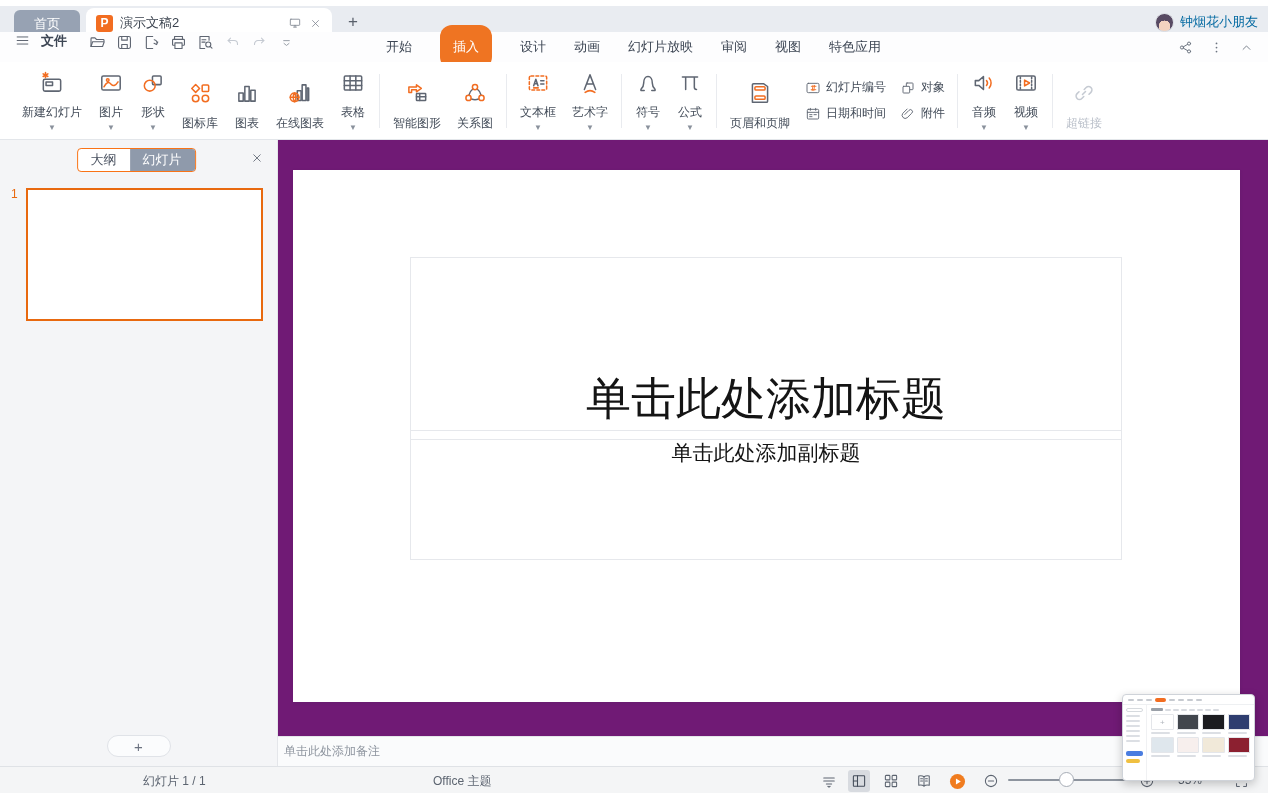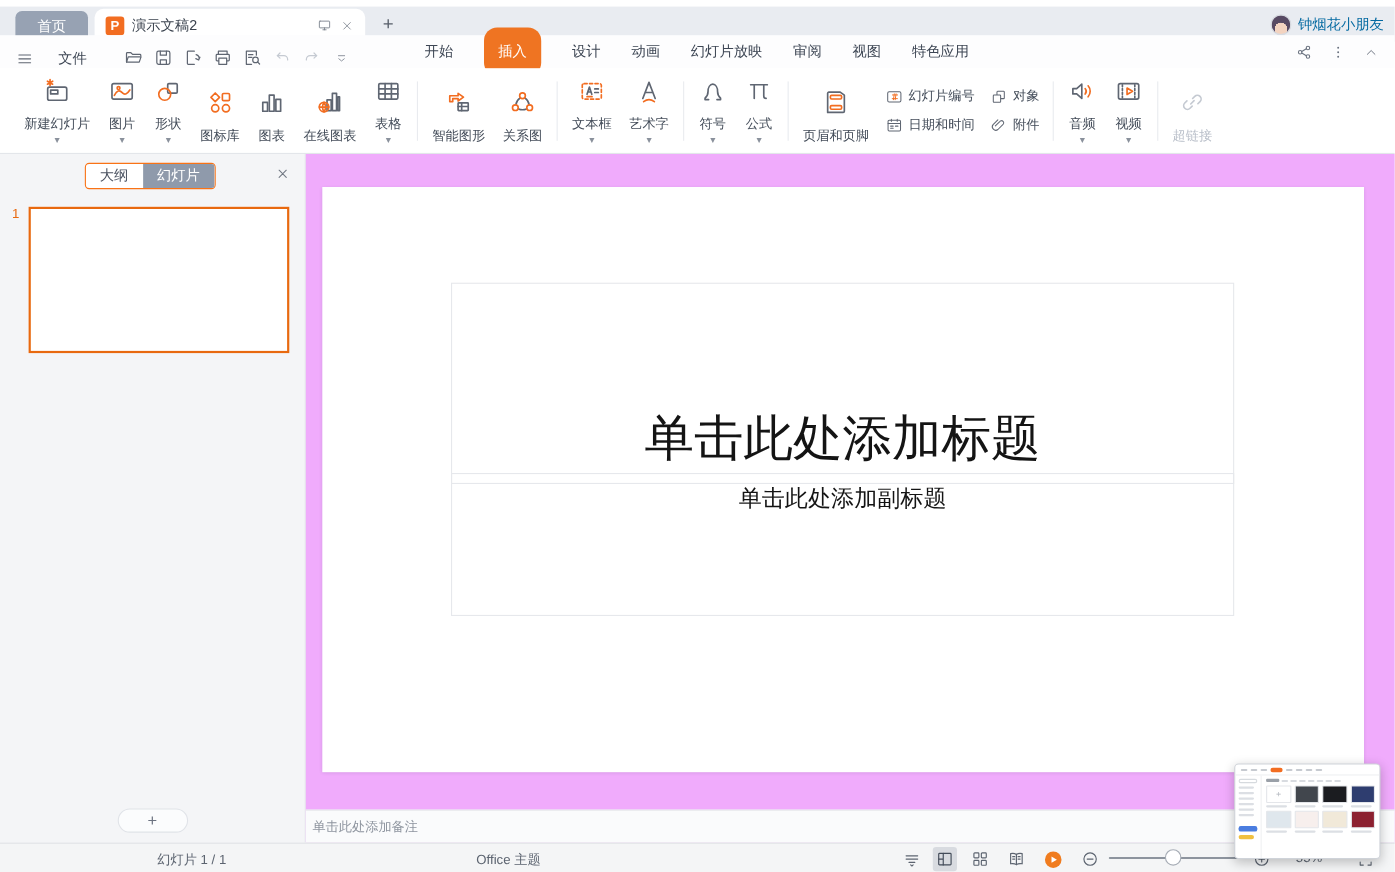--- a/index.html
+++ b/index.html
@@ -22,21 +22,21 @@
   .doc-title { flex:1; white-space:nowrap; overflow:hidden; }
   .tab-ic { flex:none; cursor:pointer; }
   .new-tab { position:absolute; left:342px; top:4px; width:22px; height:24px; color:#59606b; font-size:17px;
     display:flex; align-items:center; justify-content:center; }
   .user-chip { position:absolute; right:10px; top:0; height:32px; display:flex; align-items:center; gap:6px; font-size:13px; color:#0369a1; }
   .avatar { width:19px; height:19px; border-radius:50%;
     background:radial-gradient(circle at 50% 72%, #f3d3c0 0 38%, #584a63 39% 100%); border:1px solid #d8dbe1; }
 
   
   .menubar { position:absolute; top:32px; left:0; width:100%; height:30px; background:#fdfdfe; }
-  .mb-left { position:absolute; left:14px; top:0; height:30px; display:flex; align-items:flex-end; gap:22px; }
+  .mb-left { position:absolute; left:14px; top:0; height:30px; display:flex; align-items:flex-start; gap:10px;font-weight:bold; }
   .file-label { font-size:13px; color:#3d4654; margin-right:10px; }
   .qa { display:flex; align-items:center; gap:7px; }
   .qa span { width:20px; height:20px; display:flex; align-items:center; justify-content:center; }
   .menu-tabs { position:absolute; left:386px; top:0; height:30px; display:flex; align-items:center; gap:28px; font-size:13px; color:#3d4654; }
   .menu-tab { cursor:pointer; white-space:nowrap; }
   .menu-tab.active { background:#ef7422; color:#fff; border-radius:12px; padding:13px 13px; }
   .mb-right { position:absolute; right:14px; top:0; height:30px; display:flex; align-items:center; gap:15px; }
 
   
   .ribbon { position:absolute; top:62px; left:0; width:100%; height:78px; background:#fff;
@@ -58,21 +58,21 @@
   .pane-tab { padding:0 13px; display:flex; align-items:center; color:#4a5260; cursor:pointer; }
   .pane-tab.active { background:#8f9aab; color:#fff; }
   .pane-close { position:absolute; right:12px; top:10px; width:16px; height:16px; display:flex; align-items:center; justify-content:center; }
   .thumb-num { position:absolute; left:11px; top:47px; font-size:12px; color:#e8690f; }
   .thumb { position:absolute; left:26px; top:48px; width:237px; height:133px; background:#fff; border:2px solid #e8690f; cursor:pointer; }
   .add-slide { position:absolute; bottom:9px; left:50%; transform:translateX(-50%); width:64px; height:22px;
     border:1px solid #e0e3e8; border-radius:11px; background:#fbfcfd; color:#6b7280; font-size:15px;
     display:flex; align-items:center; justify-content:center; cursor:pointer; }
 
   
-  .content { position:absolute; left:278px; right:0; top:140px; bottom:27px; background:#f0abfc; }
+  .content { position:absolute; left:278px; right:0; top:140px; bottom:27px; background:#701a75; }
   .slide { position:absolute; left:15px; top:30px; width:947px; height:532px; background:#fff;
     box-shadow:0 1px 3px rgba(40,50,70,.12); }
   .ph { position:absolute; border:1px solid #e6e8ec; font-family:"Liberation Serif","DejaVu Serif",serif; color:#141414;
     display:flex; justify-content:center; text-align:center; cursor:text; }
   .ph-title { left:117px; top:87px; width:712px; height:183px; align-items:flex-end; padding-bottom:10px; font-size:45px; }
   .ph-sub { left:117px; top:260px; width:712px; height:130px; align-items:flex-start; padding-top:8px; font-size:21px; }
   .notes { position:absolute; left:0; right:0; bottom:0; height:30px; background:#fafbfc; border-top:1px solid #e4e6ea;
     display:flex; align-items:center; padding-left:6px; font-size:12px; color:#8d949e; cursor:text; }
 
   

